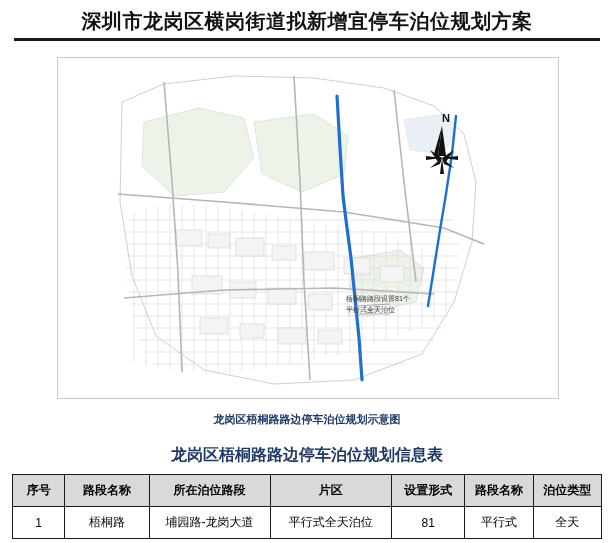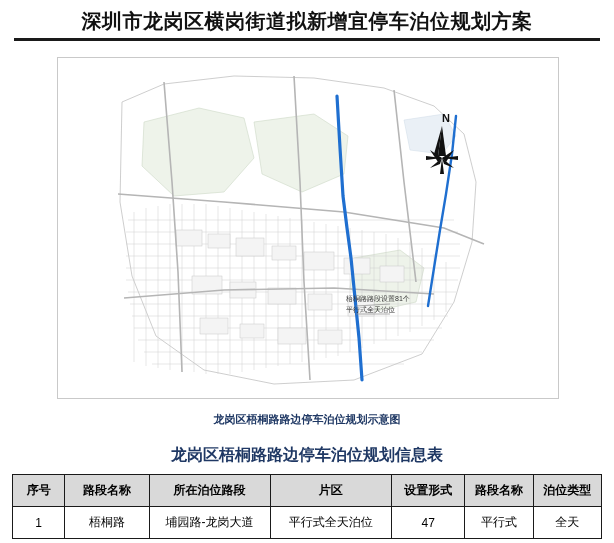--- a/index.html
+++ b/index.html
@@ -285,21 +285,21 @@
           <th class="col-6">路段名称</th>
           <th class="col-7">泊位类型</th>
         </tr>
       </thead>
       <tbody>
         <tr>
           <td>1</td>
           <td>梧桐路</td>
           <td>埔园路-龙岗大道</td>
           <td>平行式全天泊位</td>
-          <td>47</td>
+          <td>81</td>
           <td>平行式</td>
           <td>全天</td>
         </tr>
       </tbody>
     </table>
   </div>
 
 </div>
 
 </body></html>

